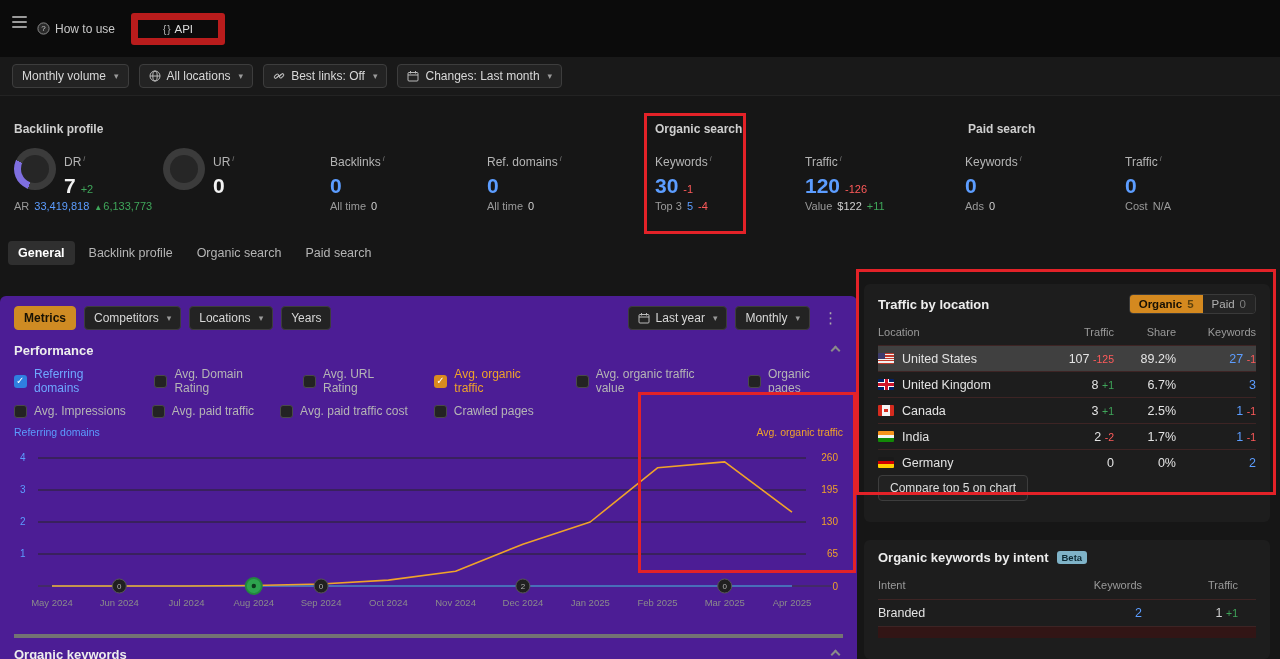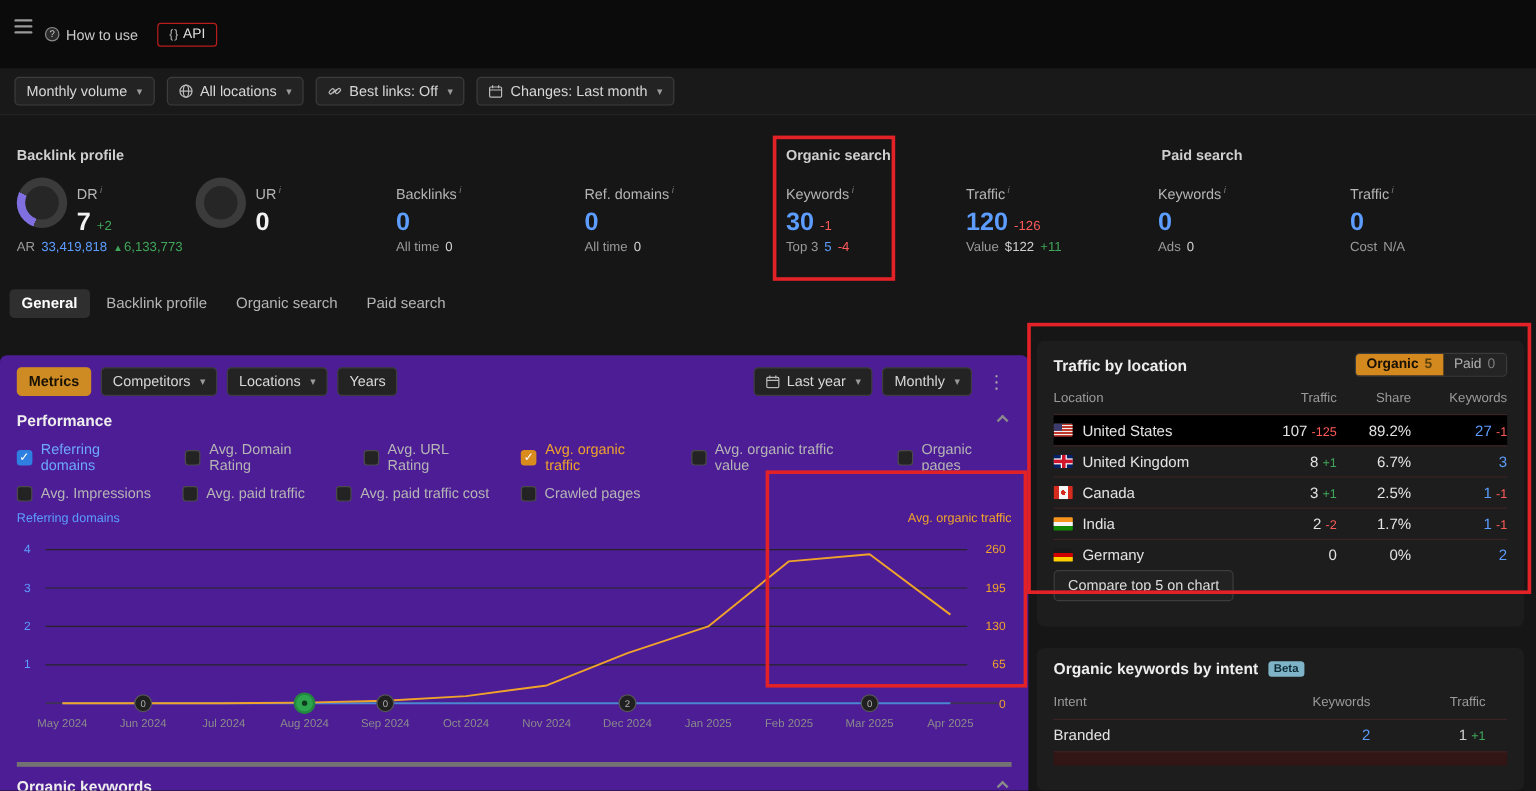--- a/index.html
+++ b/index.html
@@ -11,21 +11,21 @@
 .topbar{position:absolute;top:0;left:0;right:0;height:57px;background:#0b0b0b;display:flex;align-items:center;padding:0 12px;gap:10px}
 .hamburger{display:flex;flex-direction:column;gap:3px;width:15px;cursor:pointer;margin-top:-14px}
 .hamburger i{height:2px;background:#9a9a9a;border-radius:1px}
 .title-block{flex:1;padding-left:8px}
 .title-line{font-size:13.5px;font-weight:bold}
 .ov-label{color:#f0f0f0}
 .url{color:#5c9dff;text-decoration:none;margin-left:5px;cursor:pointer}
 .subtitle{font-size:11px;color:#8b8b8b;margin-top:4px}
 .topbar-right{display:flex;align-items:center;gap:16px}
 .howto{display:flex;align-items:center;gap:5px;font-size:12px;color:#c9c9c9;cursor:pointer;white-space:nowrap}
-.api-btn{display:flex;align-items:center;gap:5px;font-size:11.5px;color:#ddd;border:1px solid #b91c1c;border-radius:3px;padding:3px 9px;cursor:pointer;background:none}
+.api-btn{display:flex;align-items:center;gap:5px;font-size:11.5px;color:#ddd;border:7px solid #b91c1c;border-radius:3px;padding:3px 25px;cursor:pointer;background:none}
 .braces::before{content:"{ }";font-size:10px;color:#bbb;letter-spacing:-1px}
 
 
 .filterbar{position:absolute;top:57px;left:0;right:0;height:39px;background:#191919;border-bottom:1px solid #232323;display:flex;align-items:center;gap:10px;padding:0 12px}
 .fbtn,.tbtn{display:inline-flex;align-items:center;gap:6px;background:#232323;border:1px solid #3d3d3d;border-radius:4px;color:#d8d8d8;font-size:12px;padding:4px 9px;cursor:pointer;font-family:inherit}
 .caret::after{content:"▾";font-size:9px;color:#9a9a9a;margin-left:2px}
 .ic{display:block}
 
 
 .metrics{position:absolute;top:96px;left:0;right:0;height:146px}
@@ -80,21 +80,21 @@
 .card-title{font-size:13px;font-weight:bold;color:#ededed}
 .toggle{margin-left:auto;display:flex;border:1px solid #3a3a3a;border-radius:4px;overflow:hidden}
 .tg{font-size:11.5px;padding:3px 9px;cursor:pointer;display:flex;gap:5px;align-items:flex-start}
 .tg.on{background:#d4891f;color:#171004;font-weight:bold}
 .tg.on .cnt{color:#5e420e}
 .tg.off{background:#242424;color:#b0b0b0}
 .tg.off .cnt{color:#7d7d7d}
 .loc-head,.loc-row{display:grid;grid-template-columns:1fr 86px 62px 80px;align-items:center}
 .loc-head{font-size:11px;color:#9a9a9a;margin-top:12px;padding-bottom:7px}
 .loc-row{font-size:12.5px;color:#e3e3e3;height:26px;border-top:1px solid #3d2424;cursor:pointer}
-.loc-row.hl{background:#000000}
+.loc-row.hl{background:#404040}
 .num{text-align:right}
 .d-sm{font-size:10.5px}
 .flag{display:inline-block;width:16px;height:11px;margin-right:8px;vertical-align:-1px;border-radius:1px}
 .flag.us{background-image:linear-gradient(#3c3b6e,#3c3b6e),repeating-linear-gradient(180deg,#c0392b 0 1.2px,#f0f0f0 1.2px 2.4px);background-size:7px 6px,100% 100%;background-repeat:no-repeat}
 .flag.gb{background:linear-gradient(#cf142b,#cf142b) center/100% 3px no-repeat,linear-gradient(#cf142b,#cf142b) center/3px 100% no-repeat,linear-gradient(#fff,#fff) center/100% 5px no-repeat,linear-gradient(#fff,#fff) center/5px 100% no-repeat,#012169}
 .flag.ca{background:radial-gradient(circle 2px at center,#d52b1e 0 2px,rgba(0,0,0,0) 2px),linear-gradient(90deg,#d52b1e 0 26%,#f5f5f5 26% 74%,#d52b1e 74%)}
 .flag.in{background:linear-gradient(180deg,#f7941d 0 34%,#f5f5f5 34% 66%,#128807 66%)}
 .flag.de{background:linear-gradient(180deg,#1a1a1a 0 34%,#d00000 34% 66%,#ffce00 66%)}
 .compare-btn{margin-top:0;display:inline-block;border:1px solid #3d3d3d;border-radius:4px;padding:5px 11px;font-size:12px;color:#ddd;cursor:pointer;background:#222;font-family:inherit}
 

